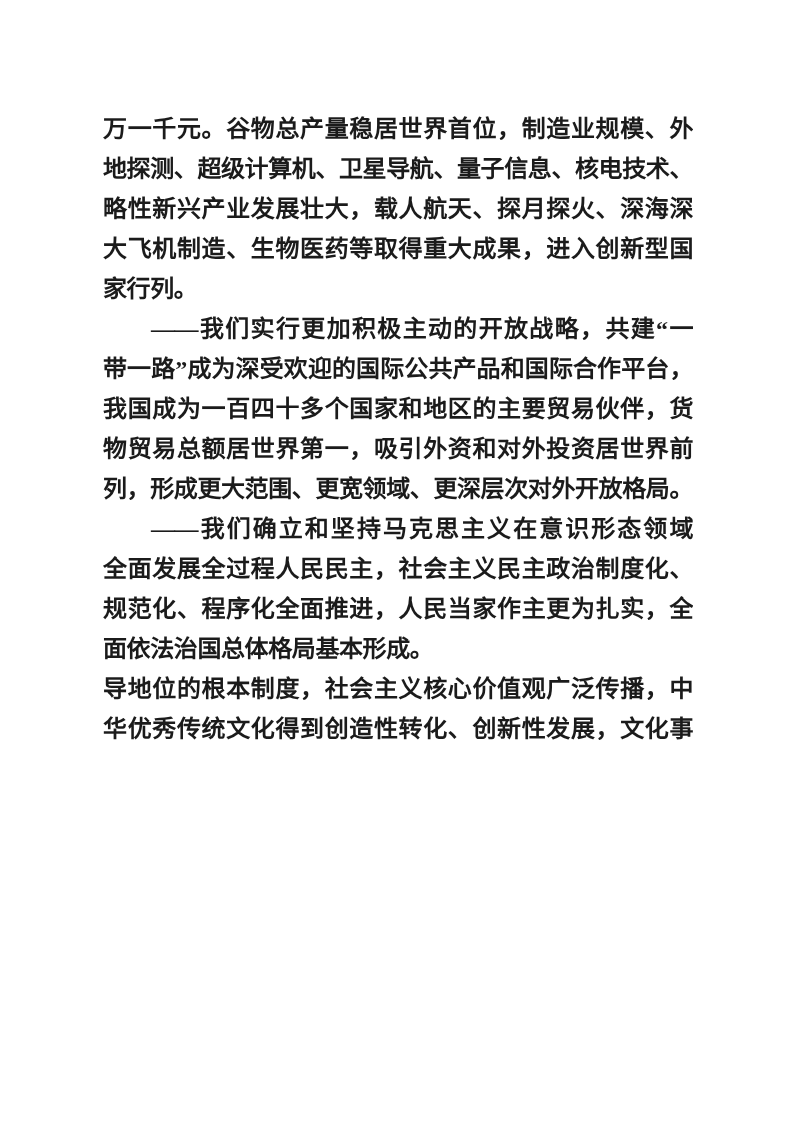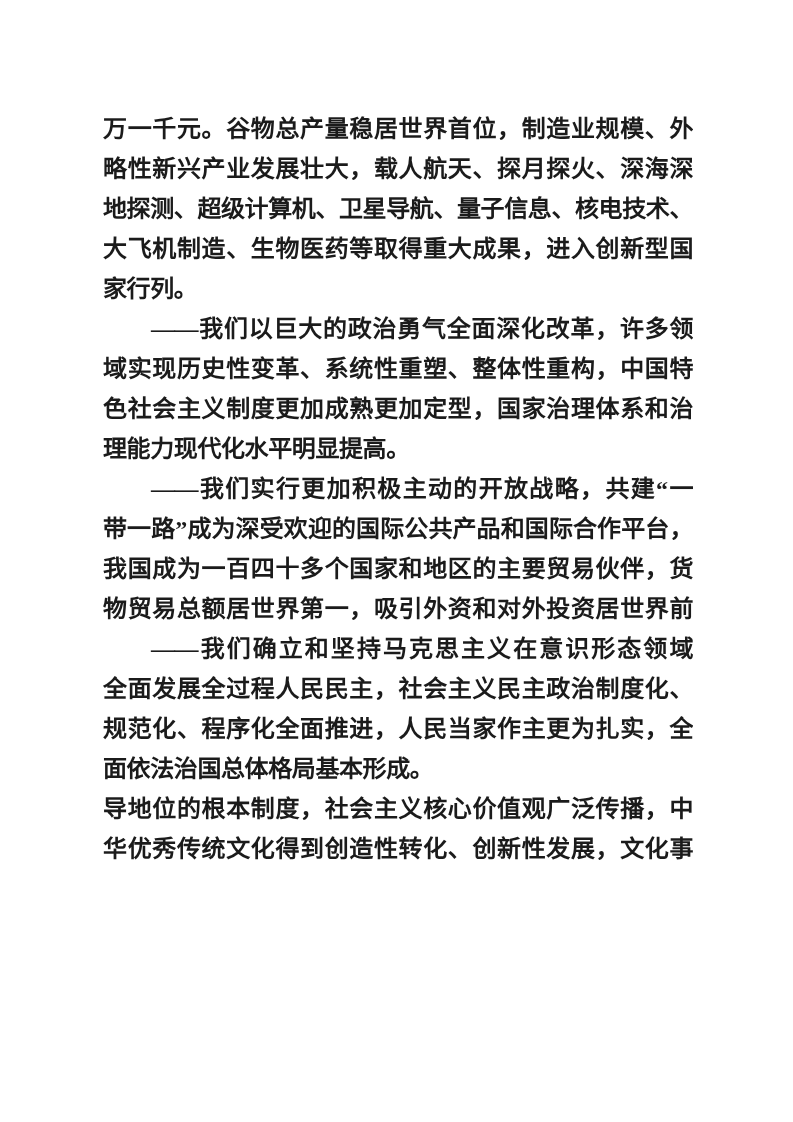--- a/index.html
+++ b/index.html
@@ -44,38 +44,33 @@
     text-align-last: left;
   }
 </style>
 </head>
 <body>
 
 <div class="sheet">
 
   <div class="paragraph">
     <div class="text-line">万一千元。谷物总产量稳居世界首位，制造业规模、外</div>
+    <div class="text-line">地探测、超级计算机、卫星导航、量子信息、核电技术、</div>
     <div class="text-line">略性新兴产业发展壮大，载人航天、探月探火、深海深</div>
-    <div class="text-line">地探测、超级计算机、卫星导航、量子信息、核电技术、</div>
     <div class="text-line">大飞机制造、生物医药等取得重大成果，进入创新型国</div>
     <div class="text-line para-end">家行列。</div>
   </div>
 
-  <div class="paragraph">
-    <div class="text-line indent">——我们以巨大的政治勇气全面深化改革，许多领</div>
-    <div class="text-line">域实现历史性变革、系统性重塑、整体性重构，中国特</div>
-    <div class="text-line">色社会主义制度更加成熟更加定型，国家治理体系和治</div>
-    <div class="text-line para-end">理能力现代化水平明显提高。</div>
-  </div>
 
   <div class="paragraph">
     <div class="text-line indent">——我们实行更加积极主动的开放战略，共建“一</div>
     <div class="text-line">带一路”成为深受欢迎的国际公共产品和国际合作平台，</div>
     <div class="text-line">我国成为一百四十多个国家和地区的主要贸易伙伴，货</div>
     <div class="text-line">物贸易总额居世界第一，吸引外资和对外投资居世界前</div>
+    <div class="text-line para-end">列，形成更大范围、更宽领域、更深层次对外开放格局。</div>
   </div>
 
   <div class="paragraph">
     <div class="text-line indent">——我们确立和坚持马克思主义在意识形态领域指，</div>
     <div class="text-line">全面发展全过程人民民主，社会主义民主政治制度化、</div>
     <div class="text-line">规范化、程序化全面推进，人民当家作主更为扎实，全</div>
     <div class="text-line para-end">面依法治国总体格局基本形成。</div>
   </div>
 
   <div class="paragraph">

